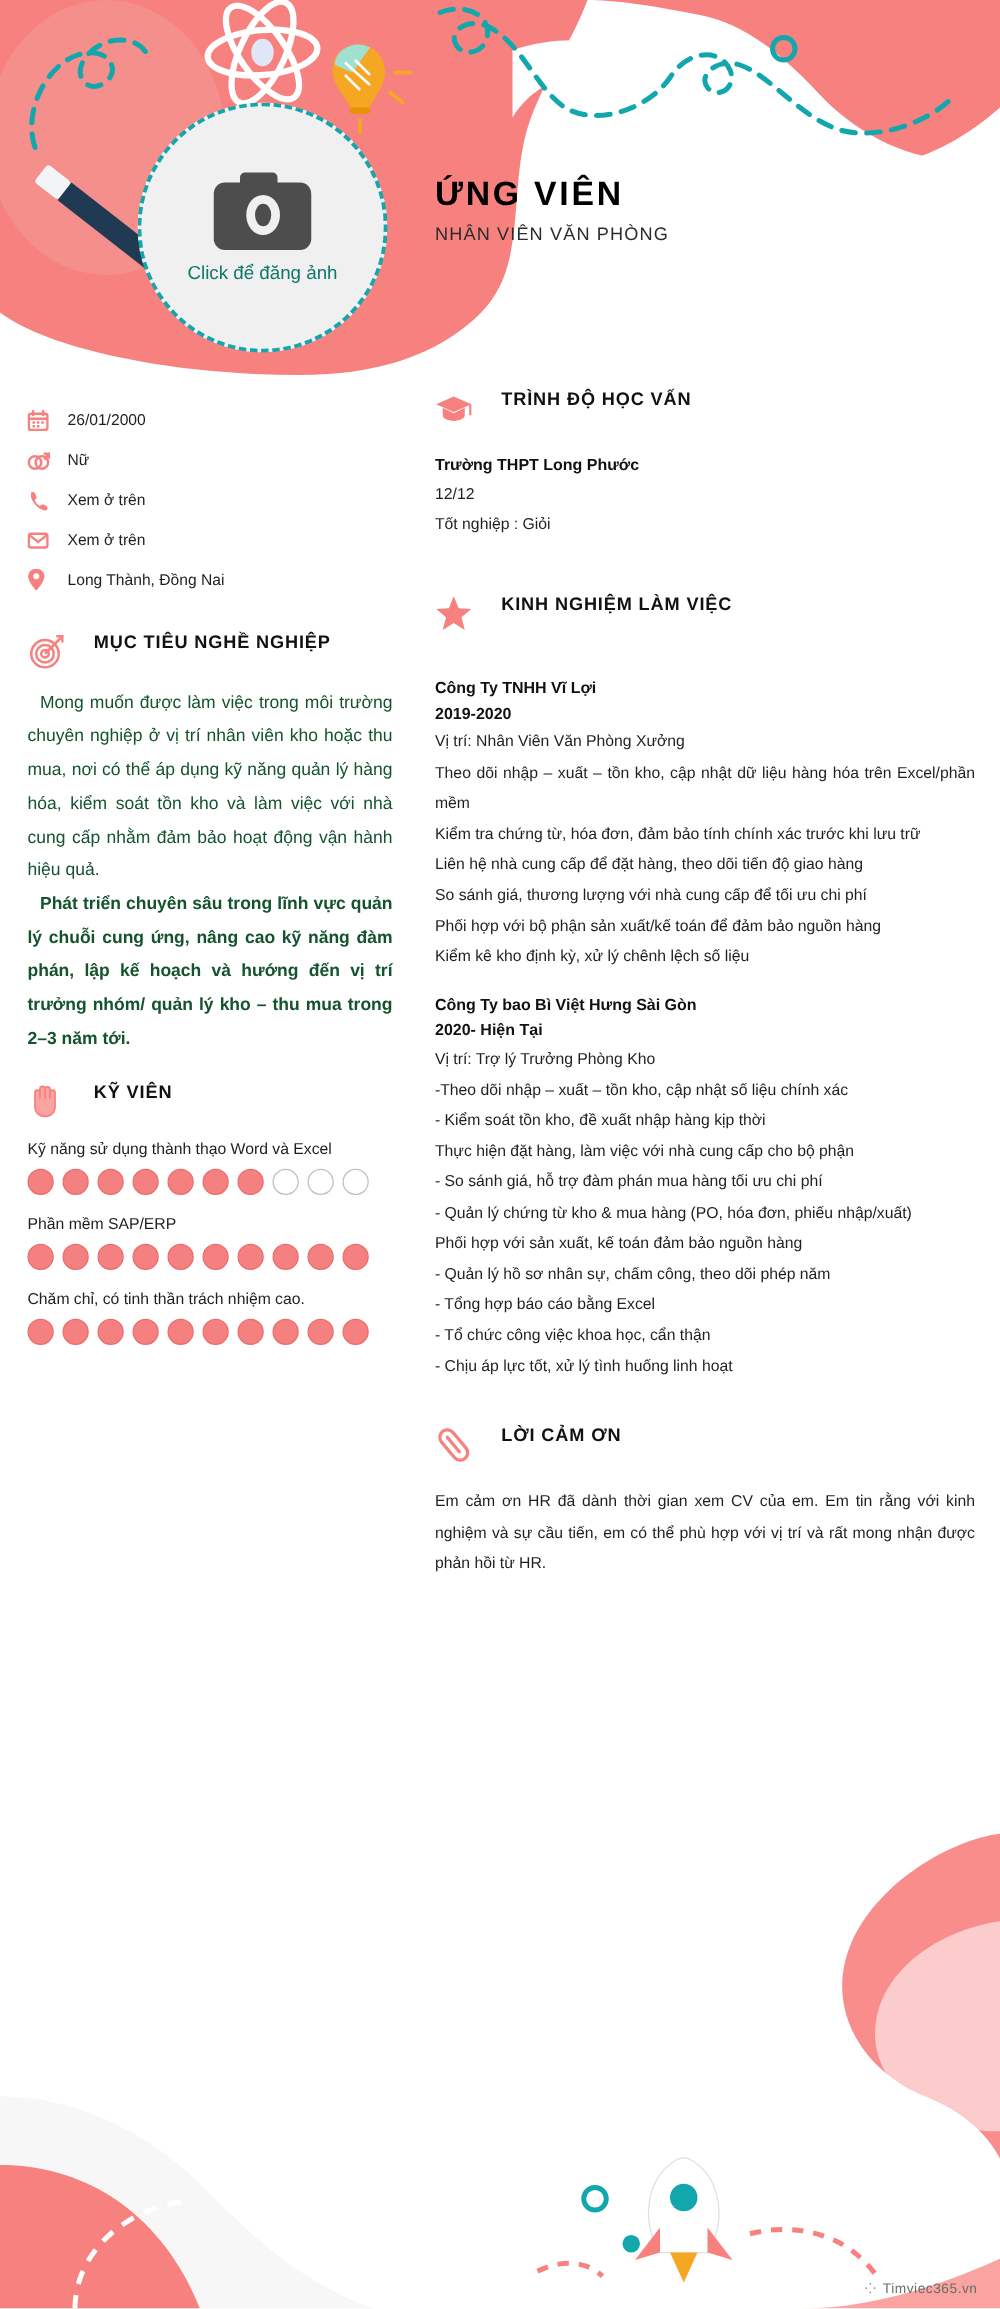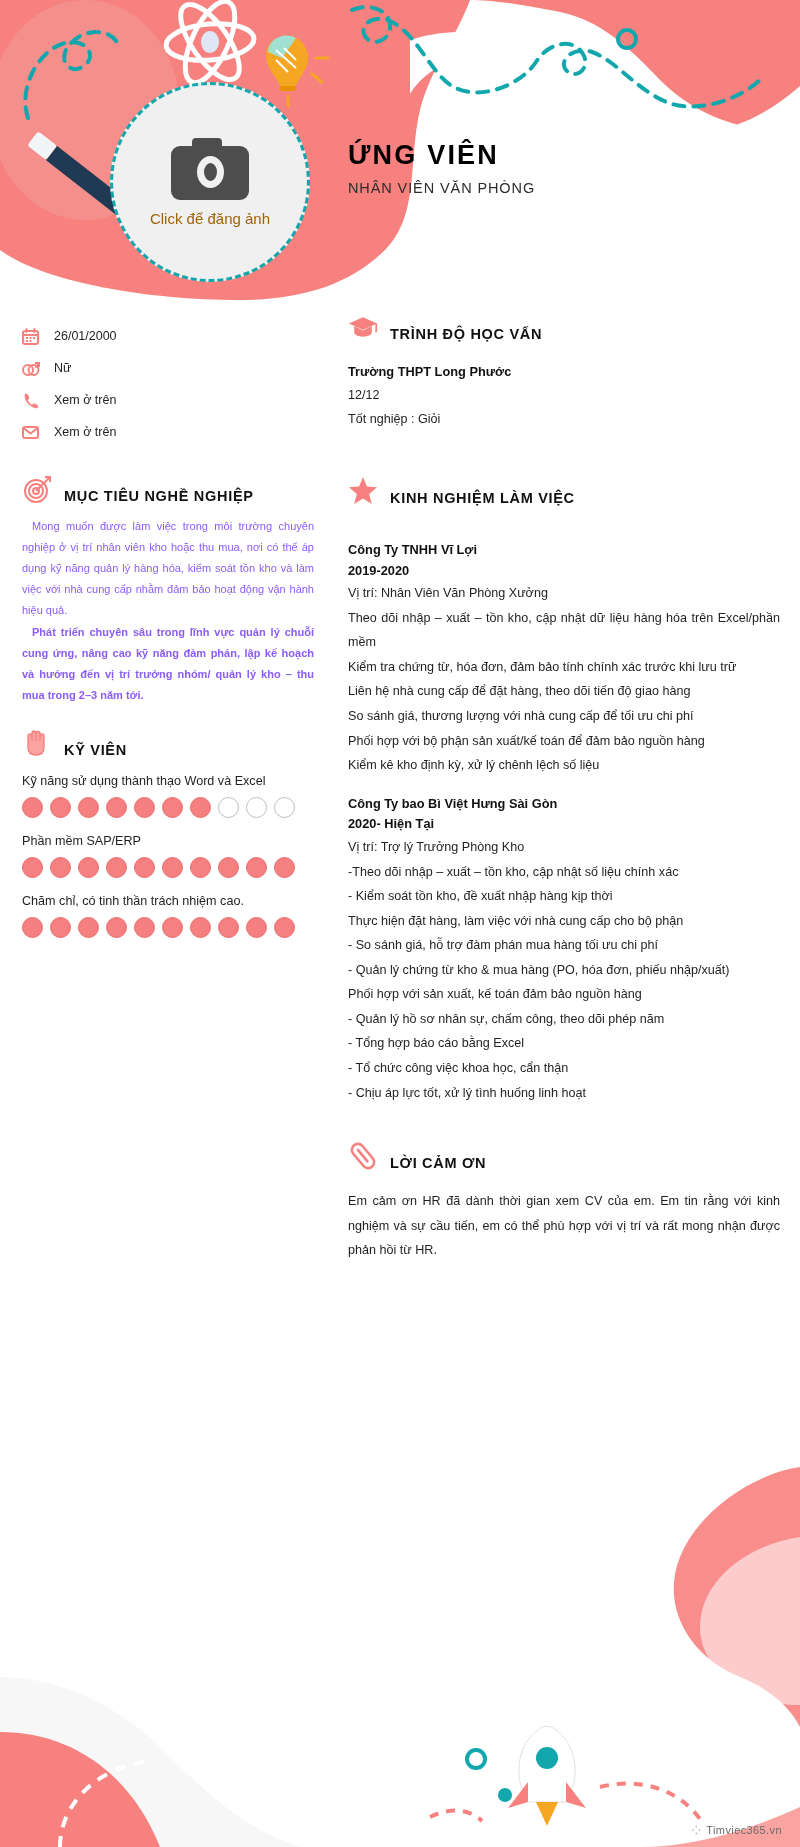--- a/index.html
+++ b/index.html
@@ -41,21 +41,21 @@
   }
   .cam-top {
     position: absolute; left: 21px; top: 0;
     width: 30px; height: 12px; border-radius: 4px 4px 0 0; background: #4d4d4d;
   }
   .cam-lens {
     position: absolute; left: 26px; top: 18px;
     width: 27px; height: 32px; border-radius: 50%;
     border: 7px solid #f0f0f0; background: #4d4d4d;
   }
-  .photo-label { margin-top: 10px; font-size: 15px; color: #a16207; }
+  .photo-label { margin-top: 10px; font-size: 15px; color: #0f766e; }
 
   
   .name-block { position: absolute; left: 348px; top: 140px; z-index: 7; }
   .cand-name {
     font-size: 27px; font-weight: bold; color: #000000;
     letter-spacing: 2.2px;
   }
   .cand-role {
     margin-top: 9px; font-size: 14.5px; color: #2c2c2c; letter-spacing: 0.9px;
   }
@@ -64,30 +64,30 @@
   .col-left  { position: absolute; left: 22px;  top: 312px; width: 292px; }
   .col-right { position: absolute; left: 348px; top: 312px; width: 432px; }
 
   
   .contact-list { margin-top: 8px; }
   .contact-row { display: flex; align-items: center; height: 32px; }
   .contact-ico { width: 32px; flex: 0 0 32px; display: flex; align-items: center; }
   .contact-txt { font-size: 12.5px; color: #1f1f1f; }
 
   
-  .sec-head { display: flex; align-items: flex-end; gap: 12px; }
+  .sec-head { display: flex; align-items: flex-start; gap: 23px; }
   .sec-title {
     font-size: 14.5px; font-weight: bold; color: #111;
     letter-spacing: 0.7px;
   }
   .sec-ico { width: 30px; height: 30px; flex: 0 0 30px; display: flex; align-items: center; justify-content: center; }
 
   
   .para {
-    font-size: 11px; line-height: 1.92; color: #8b5cf6;
+    font-size: 14px; line-height: 1.92; color: #14532d;
     text-align: justify; text-indent: 10px;
   }
   .para + .para { margin-top: 0; font-weight: bold; }
 
   
   .skill-name { font-size: 12.6px; color: #1f1f1f; margin-bottom: 9px; }
   .dots { display: flex; gap: 7px; margin-bottom: 16px; }
   .dot { width: 21px; height: 21px; border-radius: 50%; }
   .dot.on  { background: #f58080; border: 1px solid #ea6d6d; }
   .dot.off { background: #ffffff; border: 1px solid #bfbfbf; }
@@ -206,20 +206,29 @@
         </div>
         <div class="contact-row">
           <span class="contact-ico">
             <svg width="17" height="15" viewBox="0 0 17 15">
               <rect x="1" y="2" width="15" height="11" rx="2" fill="none" stroke="#f7817f" stroke-width="2"></rect>
               <path d="M2,3.5 L8.5,8.5 L15,3.5" fill="none" stroke="#f7817f" stroke-width="2"></path>
             </svg>
           </span>
           <span class="contact-txt">Xem ở trên</span>
         </div>
+        <div class="contact-row">
+          <span class="contact-ico">
+            <svg width="14" height="18" viewBox="0 0 14 18">
+              <path d="M7,0 C3.2,0 0.5,2.7 0.5,6.2 C0.5,10.6 7,17.5 7,17.5 C7,17.5 13.5,10.6 13.5,6.2 C13.5,2.7 10.8,0 7,0 Z" fill="#f7817f"></path>
+              <circle cx="7" cy="6" r="2.4" fill="#ffffff"></circle>
+            </svg>
+          </span>
+          <span class="contact-txt">Long Thành, Đồng Nai</span>
+        </div>
       </div>
 
     <div style="height:26px"></div>
 
     <div class="sec-head">
       <span class="sec-ico">
         <svg width="28" height="28" viewBox="0 0 28 28">
           <circle cx="13" cy="16" r="11" fill="none" stroke="#f7817f" stroke-width="2"></circle>
           <circle cx="13" cy="16" r="7" fill="none" stroke="#f7817f" stroke-width="2"></circle>
           <circle cx="13" cy="16" r="3" fill="none" stroke="#f7817f" stroke-width="2"></circle>

